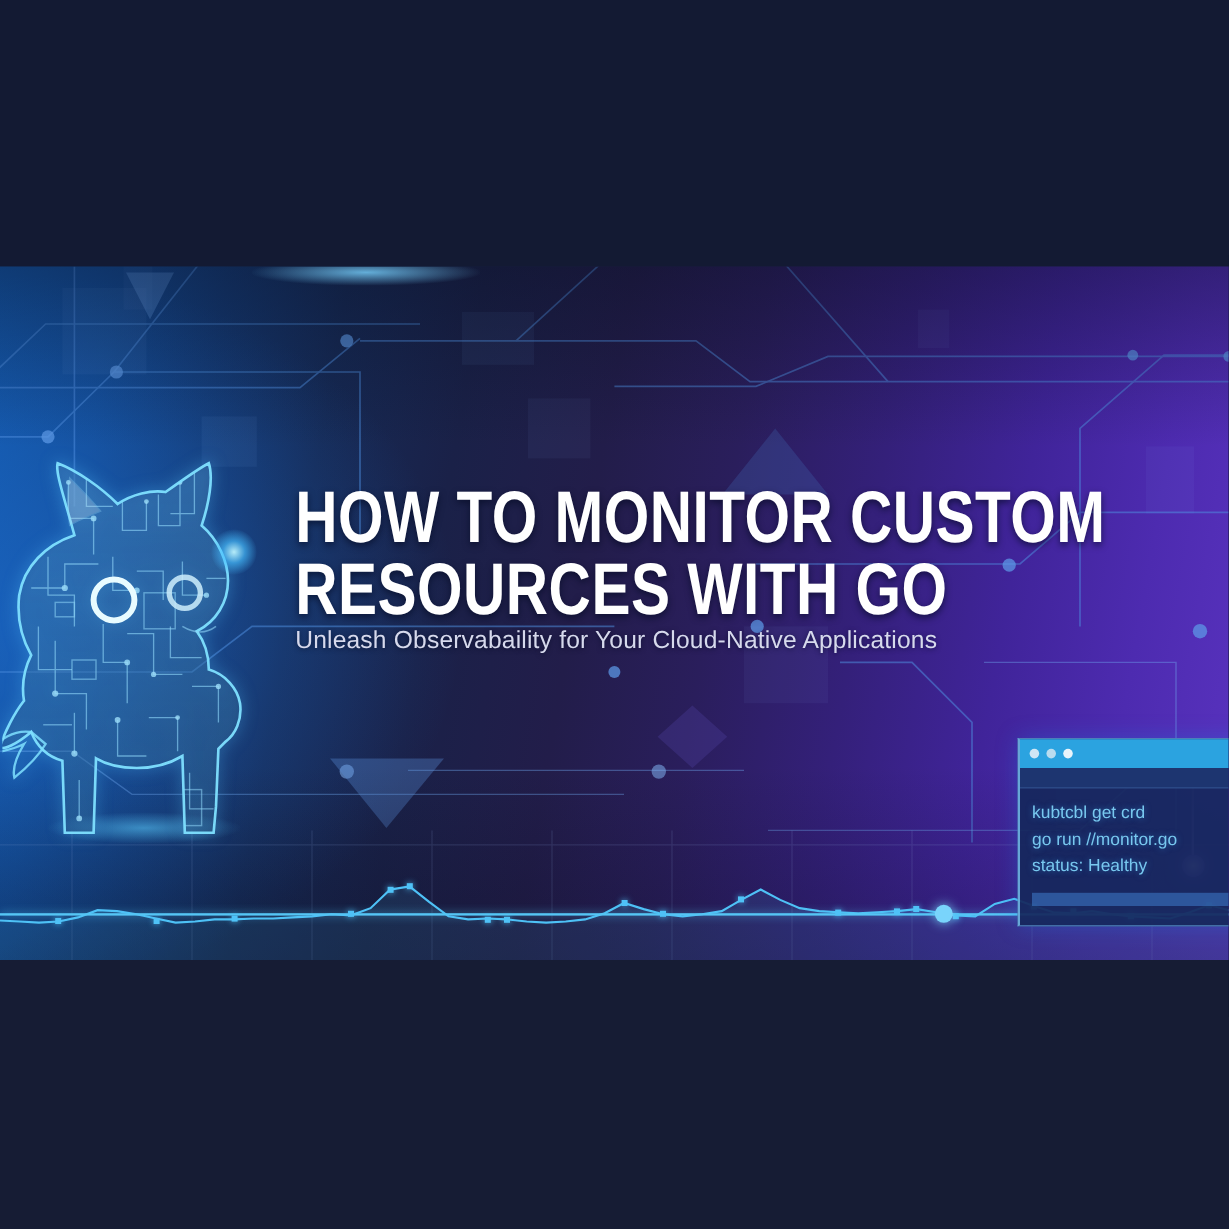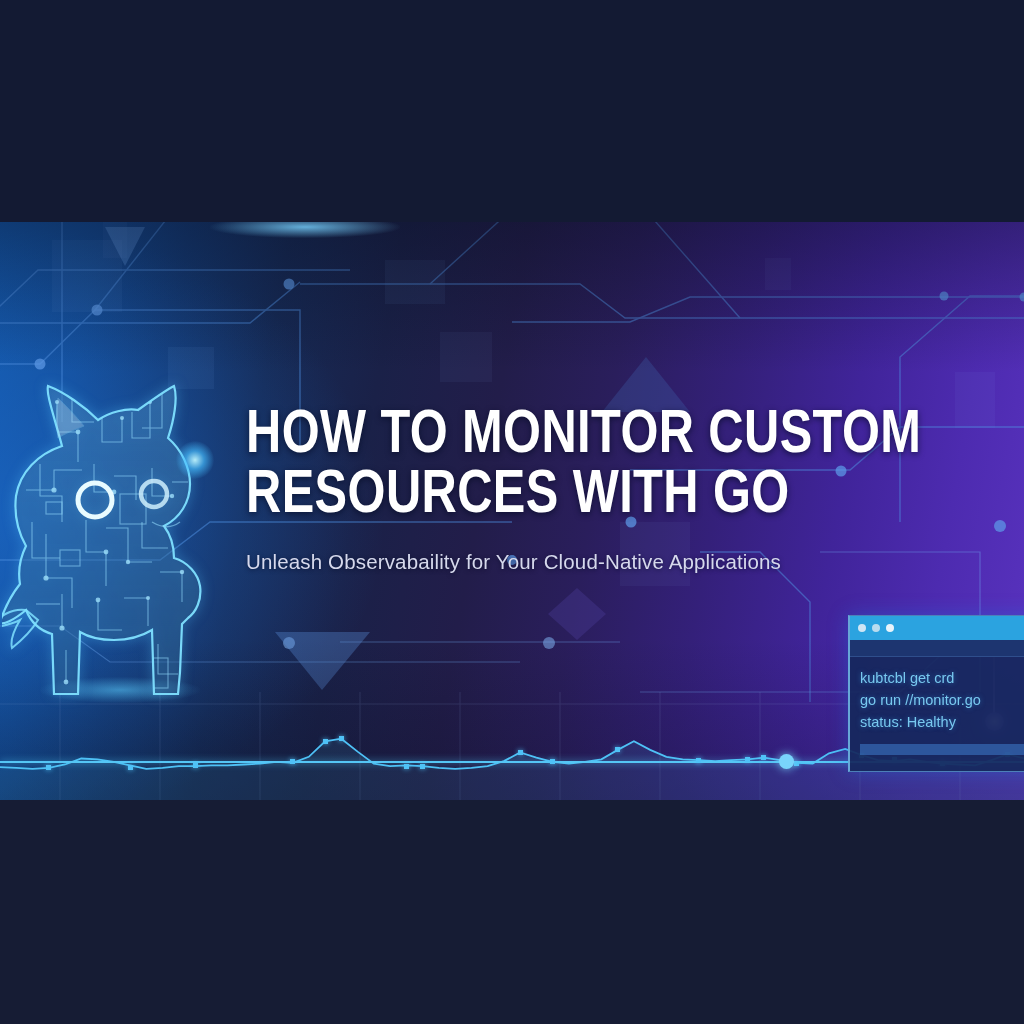--- a/index.html
+++ b/index.html
@@ -51,21 +51,21 @@
   #foot-glow{position:absolute;left:40px;top:455px;width:160px;height:26px;z-index:19;
     background:radial-gradient(ellipse, rgba(90,205,255,.55) 0%, rgba(60,170,255,0) 72%);}
 
   
   #textblock{position:absolute;left:246px;top:180px;width:660px;z-index:25;}
   #title{color:#fff;font-weight:700;font-size:61px;line-height:0.98;letter-spacing:.5px;
          text-transform:uppercase;transform:scaleX(.80);transform-origin:left center;
          white-space:nowrap;text-shadow:0 2px 7px rgba(4,10,35,.66);
          font-family:"Liberation Sans Narrow","Liberation Sans",sans-serif;}
   #title .l2{display:block;}
-  #subtitle{margin-top:28px;color:#d6d9ec;font-size:20.5px;letter-spacing:.15px;
+  #subtitle{color:#d6d9ec;font-size:20.5px;letter-spacing:.15px;
             text-shadow:0 1px 4px rgba(4,10,35,.6);}
 
   
   #terminal{position:absolute;left:848px;top:393px;width:200px;height:155px;z-index:30;
             border:1px solid rgba(120,200,255,.55);border-left:2px solid rgba(130,210,255,.75);
             background:rgba(22,40,92,.93);box-shadow:0 0 18px rgba(30,120,230,.35);}
   #term-bar{height:24px;background:#2ba3e0;display:flex;align-items:center;gap:6px;padding:0 8px;}
   .dot{width:8px;height:8px;border-radius:50%;background:#cfe6f5;}
   .dot.d2{background:#b9dcef;}
   .dot.d3{background:#e8f4fb;}

